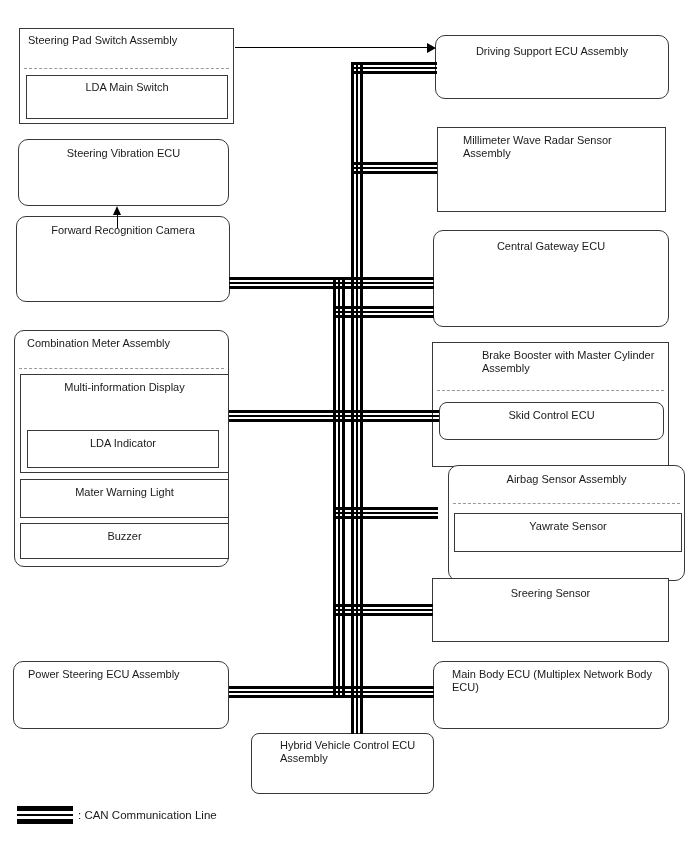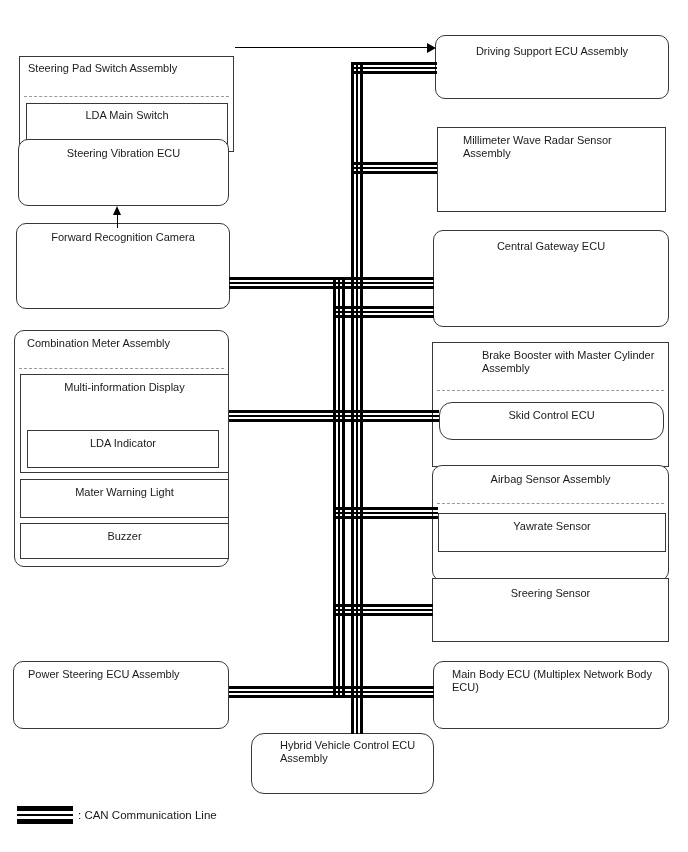--- a/index.html
+++ b/index.html
@@ -1,21 +1,21 @@
 <!DOCTYPE html>
 <html><head>
 <meta charset="utf-8">
 <style>
   html,body{margin:0;padding:0;background:#fff;}
   .stage{position:relative;width:688px;height:852px;background:#ffffff;overflow:hidden;
          font-family:"Liberation Sans","DejaVu Sans",sans-serif;color:#1a1a1a;}
   
   .box{position:absolute;border:1px solid #383838;background:#ffffff;box-sizing:border-box;z-index:2;}
   .round{border-radius:10px;}
-  .round-sm{border-radius:13px;}
+  .round-sm{border-radius:8px;}
   .lbl{font-size:11px;line-height:13px;display:block;}
   .lbl-c{text-align:center;padding-top:7px;}
   .lbl-l{text-align:left;}
   .dash{position:absolute;left:4px;right:4px;border-top:1px dashed #999;z-index:3;}
   
   .can-h{position:absolute;height:12px;z-index:3;
     background:linear-gradient(to bottom,#000 0 3px,transparent 3px 5px,#000 5px 7px,transparent 7px 9px,#000 9px 12px);}
   .can-v{position:absolute;width:12px;z-index:3;
     background:linear-gradient(to right,#000 0 3px,transparent 3px 5px,#000 5px 7px,transparent 7px 9px,#000 9px 12px);}
   .thin-line{position:absolute;background:#000;z-index:3;}
@@ -42,33 +42,33 @@
   <div class="can-h" style="left:229px;top:410px;width:210px;"></div>
   <div class="can-h" style="left:333px;top:507px;width:105px;"></div>
   <div class="can-h" style="left:333px;top:604px;width:100px;"></div>
   <div class="can-h" style="left:229px;top:686px;width:205px;"></div>
 
   <div class="thin-line" style="left:235px;top:47px;width:192px;height:1px;"></div>
   <div class="arr-right" style="left:427px;top:43px;"></div>
   <div class="thin-line" style="left:117px;top:214px;width:1px;height:14px;"></div>
   <div class="arr-up" style="left:113px;top:206px;"></div>
 
-  <div class="box" style="left:19px;top:28px;width:215px;height:96px;margin-top:28px;">
+  <div class="box" style="left:19px;top:28px;width:215px;height:96px;">
     <span class="lbl lbl-l" style="padding:5px 8px;">Steering Pad Switch Assembly</span>
     <div class="dash" style="top:39px;"></div>
     <div class="box" style="left:6px;top:46px;width:202px;height:44px;">
       <span class="lbl lbl-c" style="padding-top:5px;text-align:center;">LDA Main Switch</span>
     </div>
   </div>
 
   <div class="box round" style="left:18px;top:139px;width:211px;height:67px;">
     <span class="lbl lbl-c">Steering Vibration ECU</span>
   </div>
 
-  <div class="box round" style="left:16px;top:223px;width:214px;height:86px;">
+  <div class="box round" style="left:16px;top:216px;width:214px;height:86px;">
     <span class="lbl lbl-c">Forward Recognition Camera</span>
   </div>
 
   <div class="box round" style="left:14px;top:330px;width:215px;height:237px;">
     <span class="lbl lbl-l" style="padding:6px 12px;">Combination Meter Assembly</span>
     <div class="dash" style="top:37px;"></div>
     <div class="box" style="left:5px;top:43px;width:209px;height:99px;">
       <span class="lbl lbl-c" style="padding-top:6px;">Multi-information Display</span>
       <div class="box" style="left:6px;top:55px;width:192px;height:38px;">
         <span class="lbl lbl-c" style="padding-top:6px;">LDA Indicator</span>
@@ -99,21 +99,21 @@
   </div>
 
   <div class="box" style="left:432px;top:342px;width:237px;height:125px;">
     <span class="lbl lbl-l" style="padding:6px 10px 0 49px;">Brake Booster with Master Cylinder Assembly</span>
     <div class="dash" style="top:47px;"></div>
     <div class="box round-sm" style="left:6px;top:59px;width:225px;height:38px;">
       <span class="lbl lbl-c" style="padding-top:6px;">Skid Control ECU</span>
     </div>
   </div>
 
-  <div class="box round" style="left:432px;top:465px;width:237px;height:116px;">
+  <div class="box round" style="left:448px;top:465px;width:237px;height:116px;">
     <span class="lbl lbl-c">Airbag Sensor Assembly</span>
     <div class="dash" style="top:37px;"></div>
     <div class="box" style="left:5px;top:47px;width:228px;height:39px;">
       <span class="lbl lbl-c" style="padding-top:6px;">Yawrate Sensor</span>
     </div>
   </div>
 
   <div class="box" style="left:432px;top:578px;width:237px;height:64px;">
     <span class="lbl lbl-c" style="padding-top:8px;">Sreering Sensor</span>
   </div>

